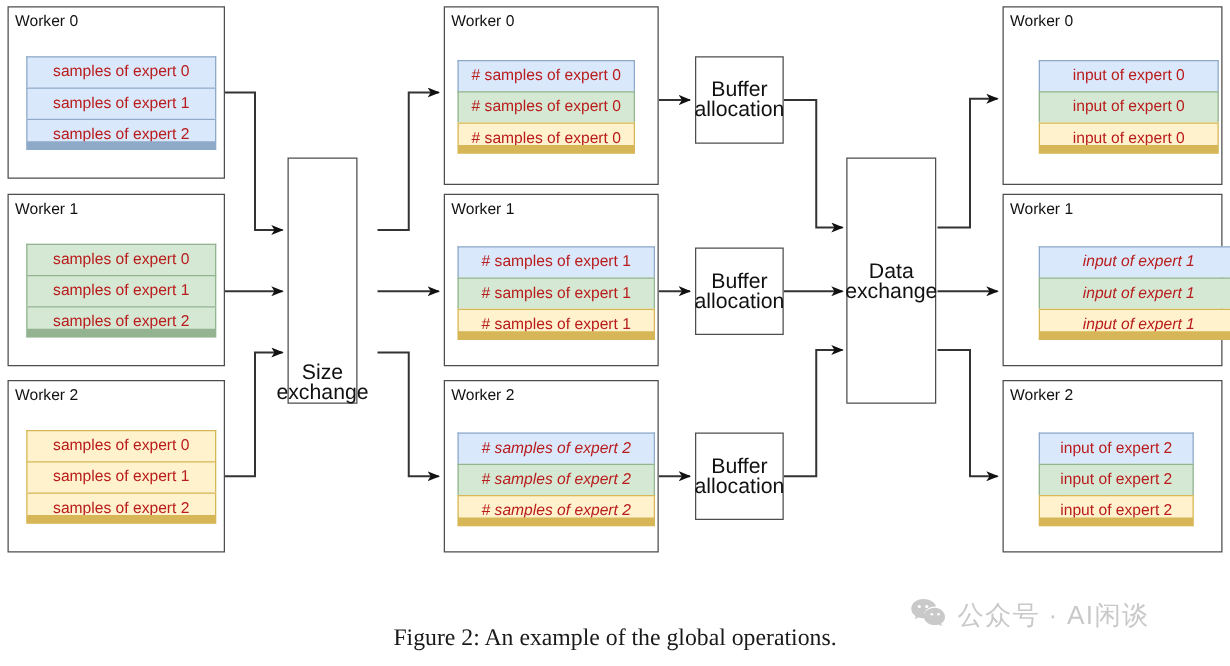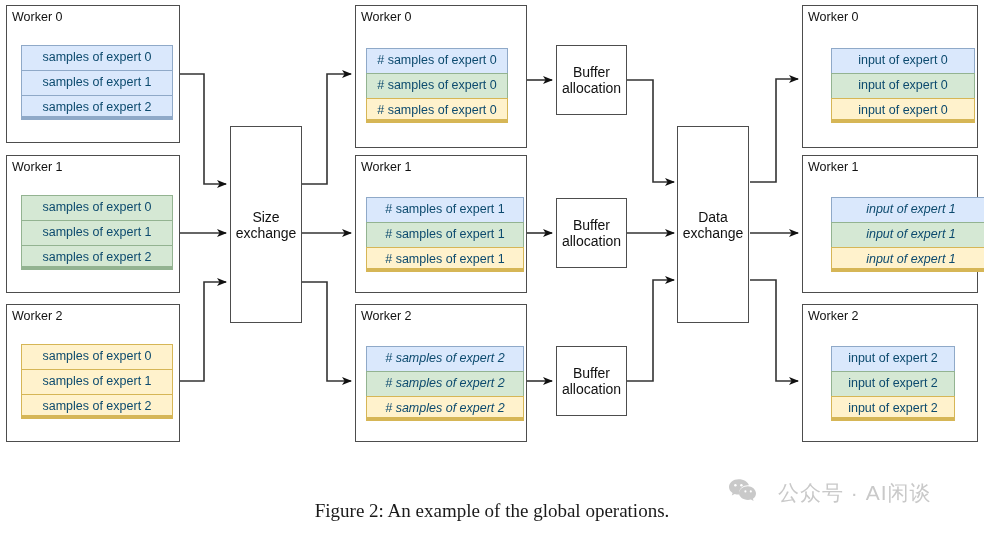--- a/index.html
+++ b/index.html
@@ -44,43 +44,43 @@
     position: absolute;
     box-sizing: border-box;
   }
   .row {
     box-sizing: border-box;
     border: 1px solid #9a9a9a;
     border-bottom: none;
     height: 25px;
     line-height: 23px;
     font-size: 12.5px;
-    color: #0c4a6e;
+    color: #b91c1c;
     text-align: center;
     white-space: nowrap;
     overflow: hidden;
   }
   .row:last-child {
-    border-bottom: 4px solid #701a75;
+    border-bottom: 7px solid #701a75;
   }
   .row.blue   { background: #dae8fc; border-color: #8fa9c8; }
   .row.green  { background: #d5e8d4; border-color: #93b391; }
   .row.yellow { background: #fff2cc; border-color: #d6b656; }
 
   
   .proc {
     position: absolute;
     box-sizing: border-box;
     border: 1.4px solid #4d4d4d;
     background: #ffffff;
     display: flex;
     align-items: center;
     justify-content: center;
     text-align: center;
-    font-size: 14px;
+    font-size: 17px;
     color: #111111;
     line-height: 16px;
   }
   .proc span { display: block; }
 
   
   #caption {
     position: absolute;
     left: 0;
     top: 500px;
@@ -90,22 +90,22 @@
     font-size: 19px;
     color: #1a1a1a;
   }
 
   
   #watermark {
     position: absolute;
     left: 728px;
     top: 478px;
     display: flex;
-    align-items: flex-end;
-    gap: 20px;
+    align-items: flex-start;
+    gap: 8px;
     color: #c9c9c9;
     font-size: 21px;
     font-family: "Liberation Sans", sans-serif;
     letter-spacing: 1px;
     white-space: nowrap;
   }
   #watermark .wm-icon { display: block; }
   #watermark .wm-text { display: block; }
 </style>
 </head>
@@ -163,21 +163,21 @@
 
   <div class="worker" style="left:6px; top:304px; width:174px; height:138px;">
     <div class="worker-title">Worker 2</div>
     <div class="stack" style="left:14px; top:39px; width:152px;">
       <div class="row yellow">samples of expert 0</div>
       <div class="row yellow">samples of expert 1</div>
       <div class="row yellow">samples of expert 2</div>
     </div>
   </div>
 
-  <div class="proc" style="left:230px; top:126px; width:72px; height:197px;">
+  <div class="proc" style="left:230px; top:126px; width:56px; height:197px;align-items:flex-end;">
     <div>
       <span>Size</span>
       <span>exchange</span>
     </div>
   </div>
 
   <div class="worker" style="left:355px; top:5px; width:172px; height:143px;">
     <div class="worker-title">Worker 0</div>
     <div class="stack" style="left:10px; top:42px; width:142px;">
       <div class="row blue"># samples of expert 0</div>

